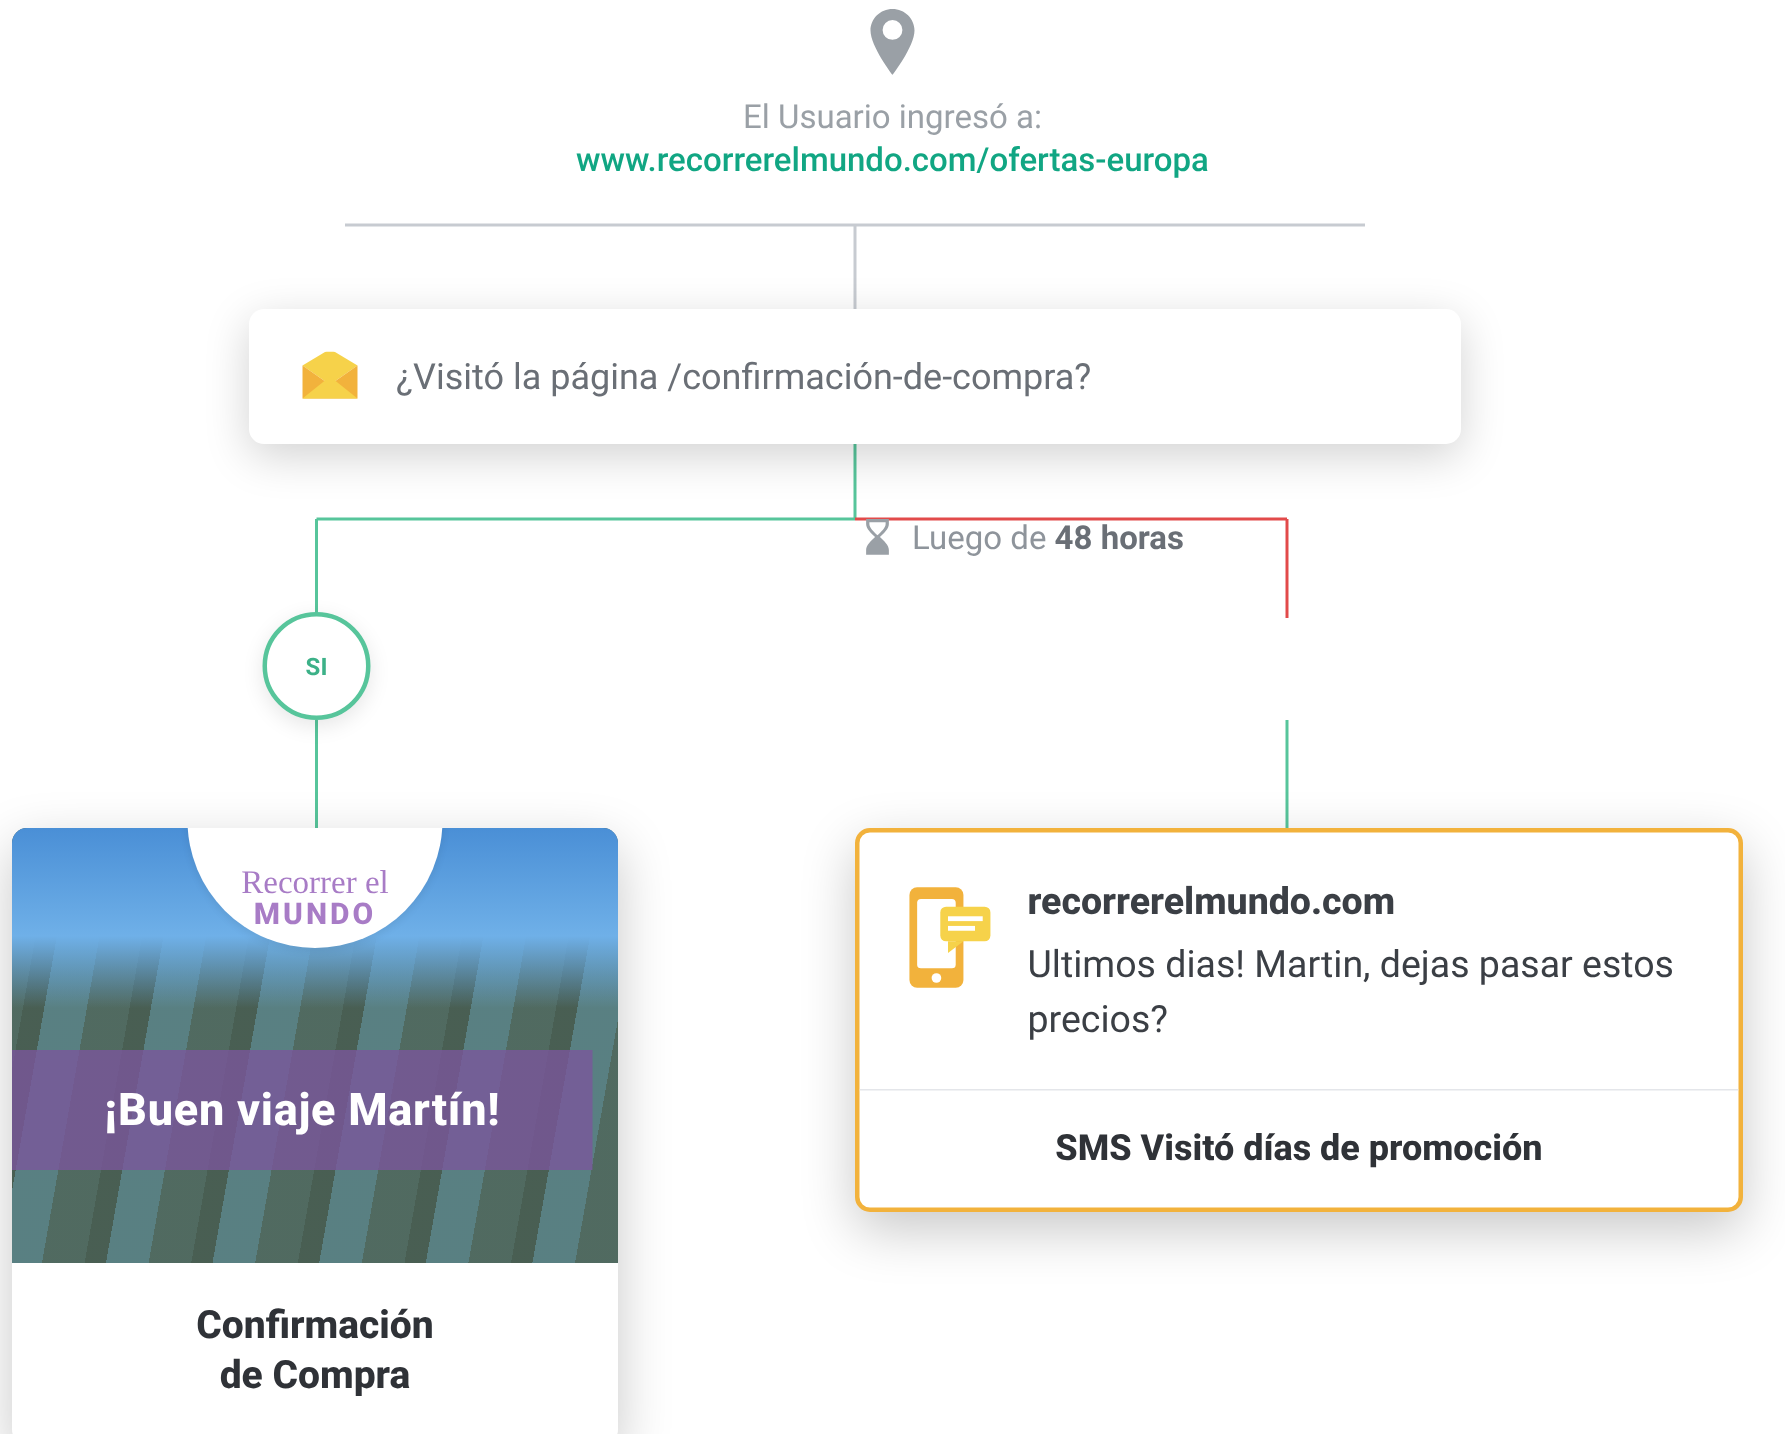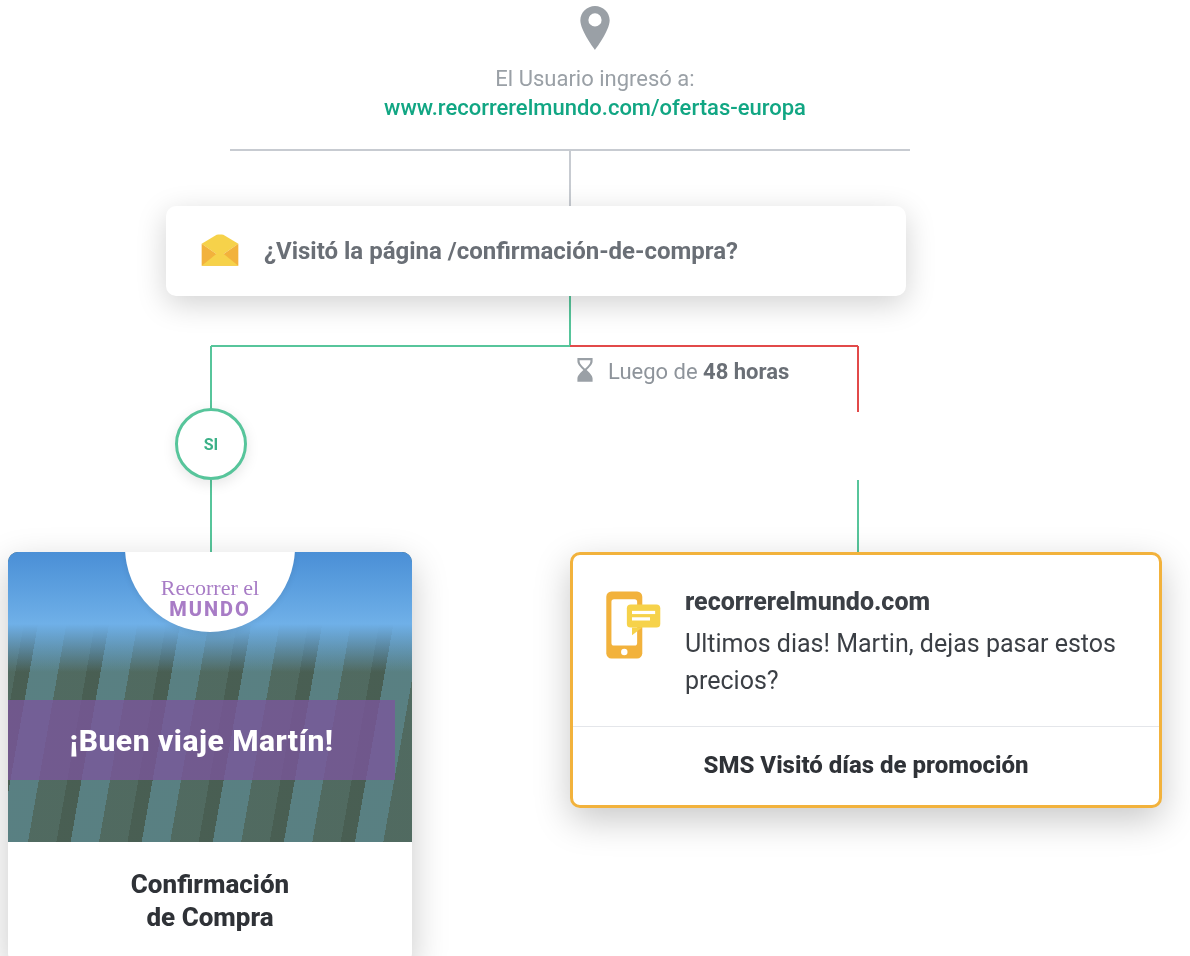--- a/index.html
+++ b/index.html
@@ -44,41 +44,40 @@
     position: absolute;
     left: 0; top: 0;
     width: 1190px; height: 956px;
     pointer-events: none;
   }
 
   
   .cond-card {
     position: absolute;
     left: 166px; top: 206px;
-    width: 740px; height: 90px;
+    width: 808px; height: 90px;
     background: #fff;
     border-radius: 10px;
     box-shadow: 0 8px 30px rgba(0,0,0,.18);
     display: flex; align-items: center;
     padding: 0 32px;
     gap: 22px;
-    font-weight: bold;
   }
   .cond-card .envelope {
     width: 44px; height: 44px; flex: 0 0 44px;
   }
   .cond-card .question {
     font-size: 24px;
     color: #6a6f76;
   }
 
   
   .delay {
     position: absolute;
-    left: 574px; top: 358px;
+    left: 574px; top: 346px;
     display: flex; align-items: center; gap: 12px;
     color: #8e949b;
     font-size: 22px;
   }
   .delay b { color: #6a6f76; font-weight: 700; }
 
   
   .badge {
     position: absolute;
     width: 72px; height: 72px;

